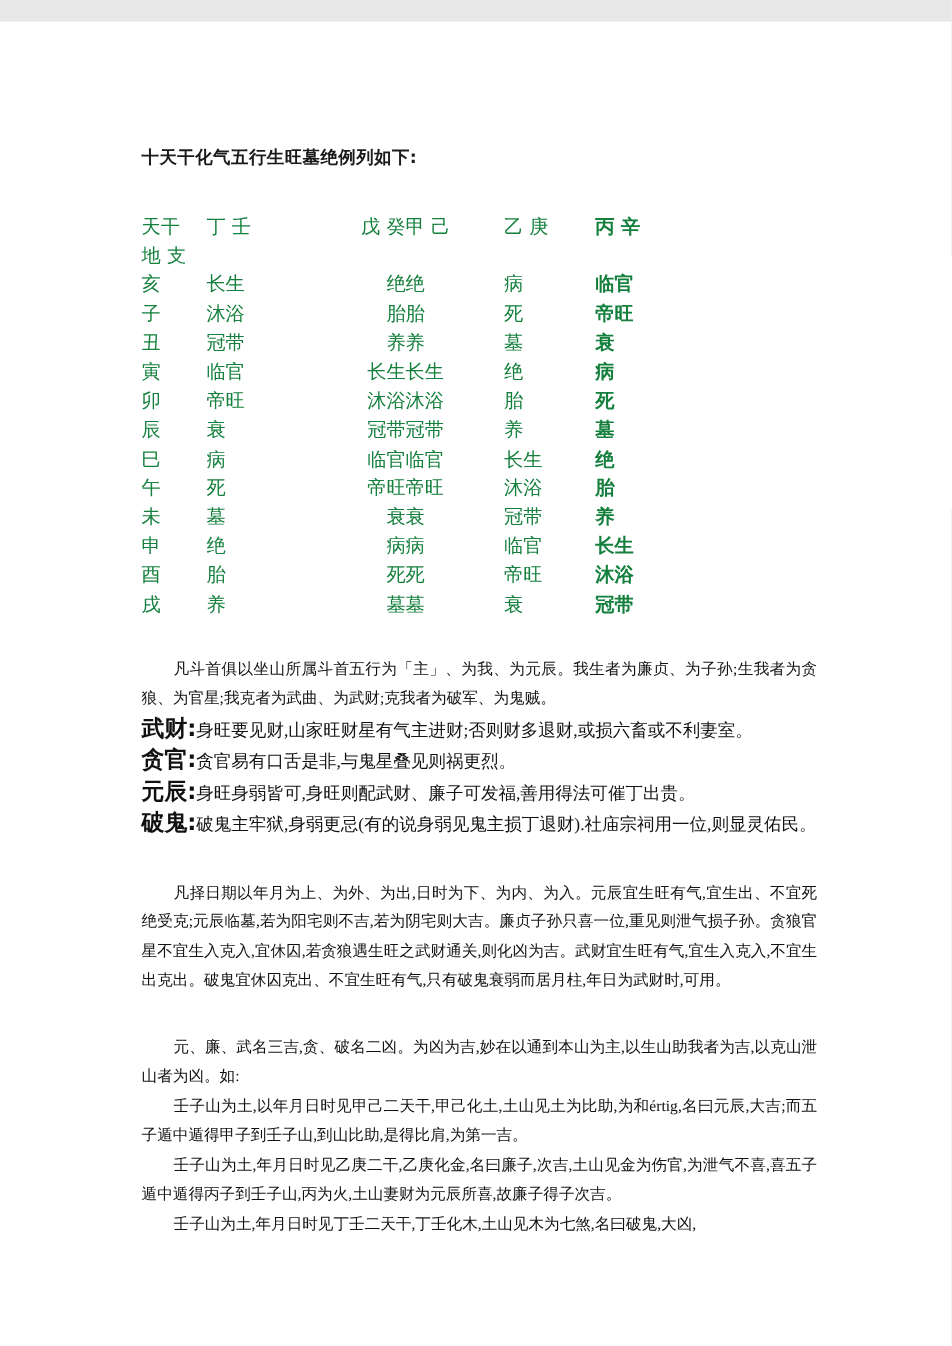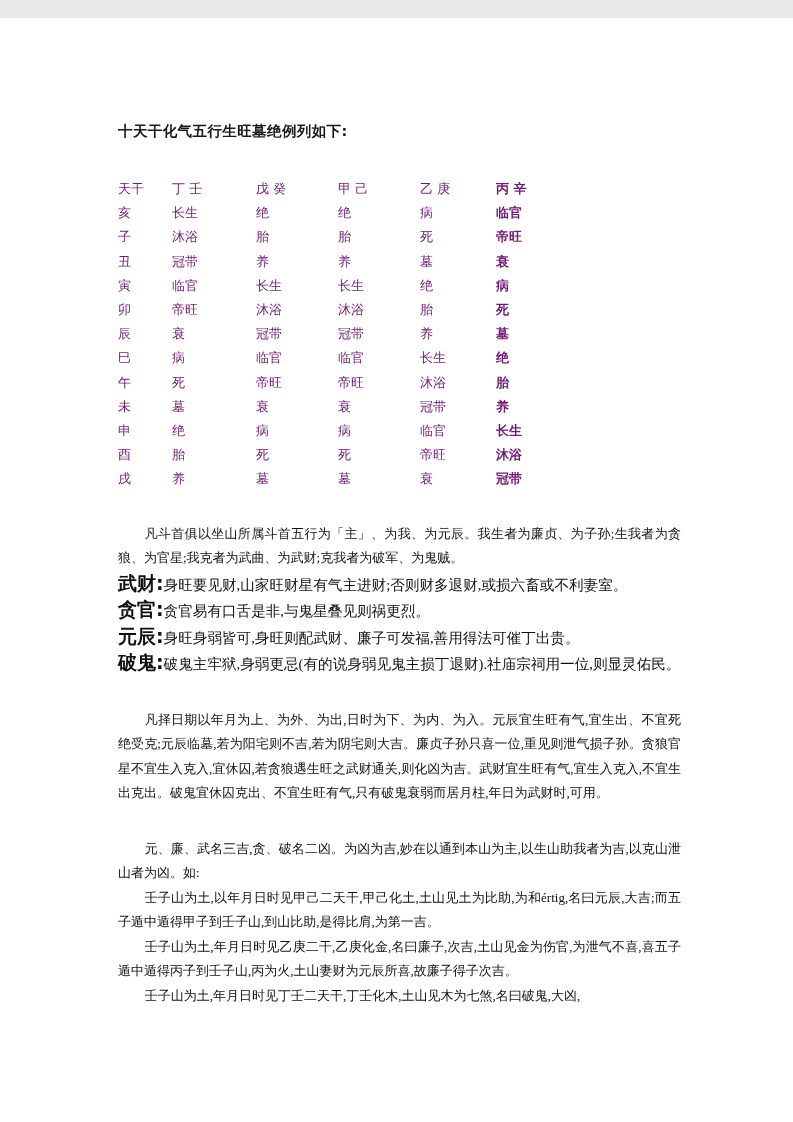--- a/index.html
+++ b/index.html
@@ -24,34 +24,34 @@
     font-weight: bold;
     font-size: 14.5px;
     letter-spacing: 0.4px;
     margin: 0 0 36px 0;
     color: #1a1a1a;
   }
   
   .table-block {
     margin: 0 0 30px 0;
     font-family: "DejaVu Sans", "Liberation Sans", sans-serif;
-    font-size: 13px;
-    color: #701a75;
+    font-size: 16px;
+    color: #15803d;
   }
   .trow {
     display: flex;
     line-height: 24.2px;
     white-space: nowrap;
   }
   .tcell {
     flex: 0 0 auto;
   }
   .c0 { width: 54px; }
   .c1 { width: 84px; }
-  .c2 { width: 82px; }
+  .c2 { width: 82px; text-align: right; }
   .c3 { width: 82px; }
   .c4 { width: 76px; }
   .c5 { width: 76px; font-weight: bold; }
 
   
   p.para {
     margin: 0;
     font-size: 13px;
     line-height: 24.5px;
     text-align: justify;
@@ -83,20 +83,23 @@
 
   <div class="table-block">
     <div class="trow">
       <span class="tcell c0">天干</span>
       <span class="tcell c1">丁 壬</span>
       <span class="tcell c2">戊 癸</span>
       <span class="tcell c3">甲 己</span>
       <span class="tcell c4">乙 庚</span>
       <span class="tcell c5">丙 辛</span>
     </div>
+    <div class="trow">
+      <span class="tcell c0">地 支</span>
+    </div>
 
     <div class="trow">
       <span class="tcell c0">亥</span>
       <span class="tcell c1">长生</span>
       <span class="tcell c2">绝</span>
       <span class="tcell c3">绝</span>
       <span class="tcell c4">病</span>
       <span class="tcell c5">临官</span>
     </div>
     <div class="trow">

